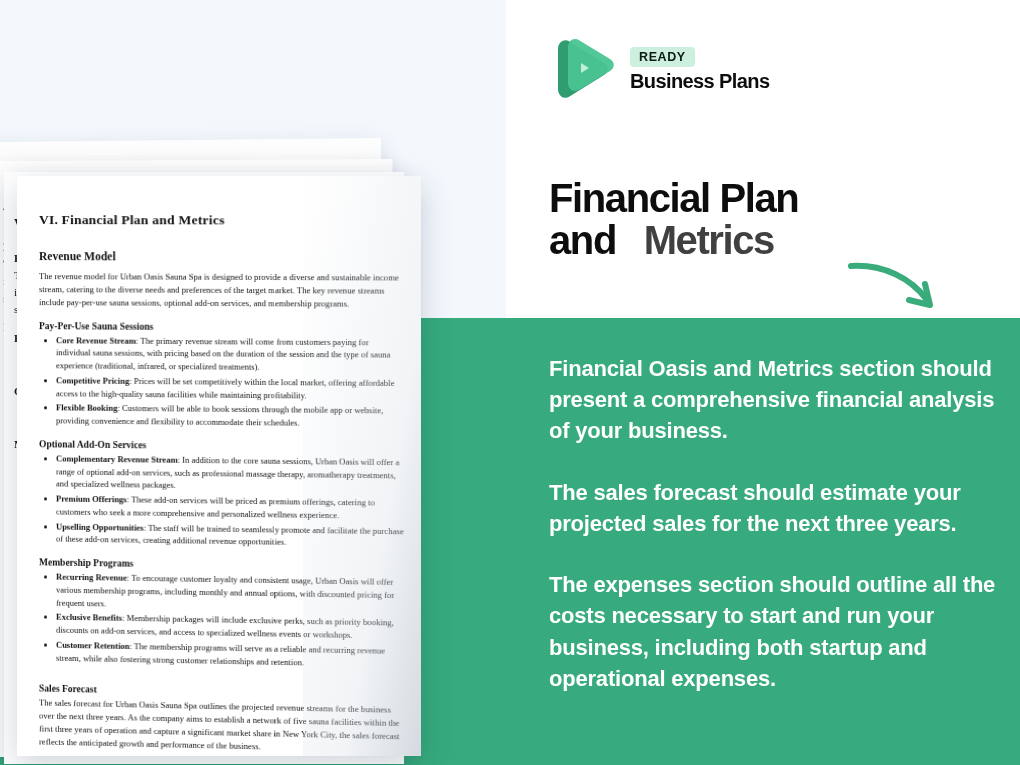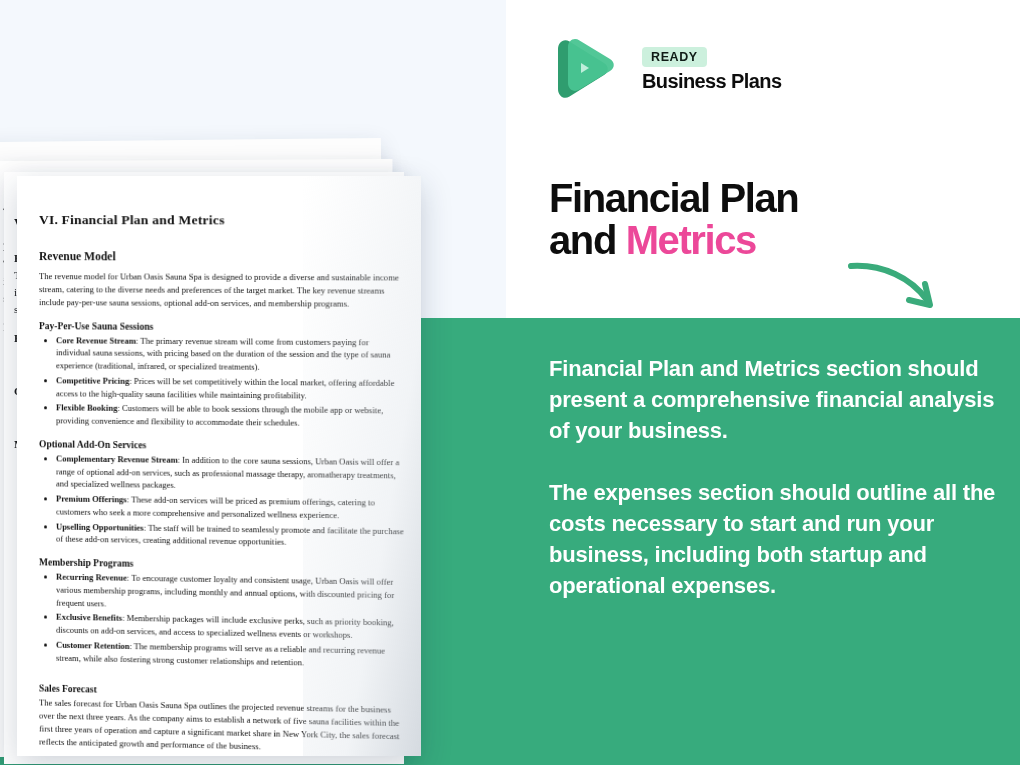--- a/index.html
+++ b/index.html
@@ -101,41 +101,41 @@
   .d-ul li b{font-weight:bold;}
 
   
   .curl-shade{
     position:absolute;right:-2px;top:0;width:120px;height:580px;
     background:linear-gradient(100deg, rgba(255,255,255,0) 0%, rgba(210,218,226,0.30) 65%, rgba(160,172,185,0.45) 100%);
     pointer-events:none;
   }
 
   
-  .logo-wrap{position:absolute;left:548px;top:33px;display:flex;align-items:center;gap:28px;}
+  .logo-wrap{position:absolute;left:548px;top:33px;display:flex;align-items:center;gap:16px;}
   .logo-mark{position:relative;width:66px;height:72px;}
   .logo-text{display:flex;flex-direction:column;gap:4px;}
   .ready-badge{
     display:inline-block;align-self:flex-start;
     background:#ccf0dd;color:#0f1b16;
     font-size:12.5px;font-weight:bold;letter-spacing:.6px;
     padding:3px 9px 3px 9px;border-radius:4px;
   }
   .brand{
     font-size:20px;font-weight:bold;color:#0d0d0d;letter-spacing:-0.6px;
     line-height:1;
   }
 
   
   .headline{
     position:absolute;left:549px;top:178px;width:440px;
     font-size:40px;line-height:1.04;font-weight:bold;letter-spacing:-1.4px;
     color:#0d0d0d;
   }
-  .headline .accent{color:#ec4899;}
+  .headline .accent{color:#404040;margin-left:18px;}
   .arrow{position:absolute;left:845px;top:258px;width:100px;height:62px;}
 
   
   .panel-copy{
     position:absolute;left:549px;top:353px;width:452px;
     color:#ffffff;font-size:22px;line-height:1.42;font-weight:bold;
     letter-spacing:-0.2px;
   }
   .panel-copy p{margin:0 0 30px 0;}
   .panel-copy p:last-child{margin-bottom:8px;}
@@ -268,17 +268,18 @@
   </div>
 
   <div class="arrow">
     <svg width="100" height="62" viewBox="0 0 100 62" xmlns="http://www.w3.org/2000/svg">
       <path d="M6 8 C38 6 66 20 82 42" stroke="#3aab7b" stroke-width="6" fill="none" stroke-linecap="round"></path>
       <path d="M64 42 L85 47 L80 26" stroke="#3aab7b" stroke-width="6" fill="none" stroke-linecap="round" stroke-linejoin="round"></path>
     </svg>
   </div>
 
   <div class="panel-copy">
-    <p>Financial Plan and Metrics section should present a comprehensive financial analysis of your business.</p>
+    <p>Financial Oasis and Metrics section should present a comprehensive financial analysis of your business.</p>
+    <p>The sales forecast should estimate your projected sales for the next three years.</p>
     <p>The expenses section should outline all the costs necessary to start and run your business, including both startup and operational expenses.</p>
   </div>
 
 </div>
 
 </body></html>

